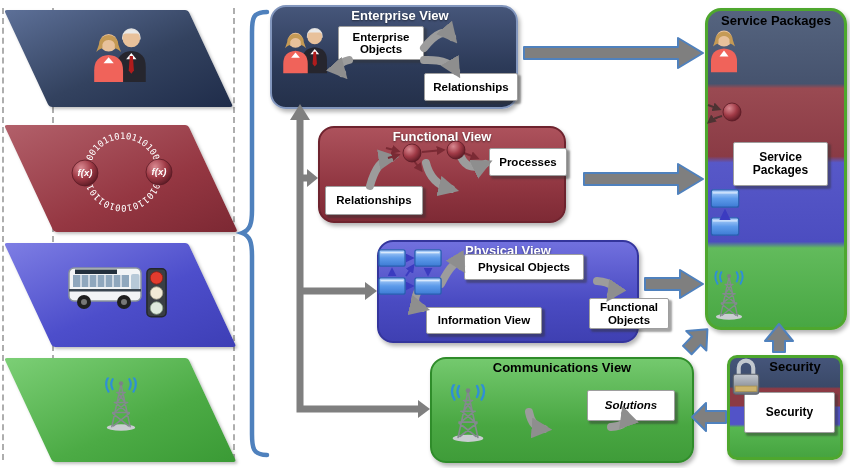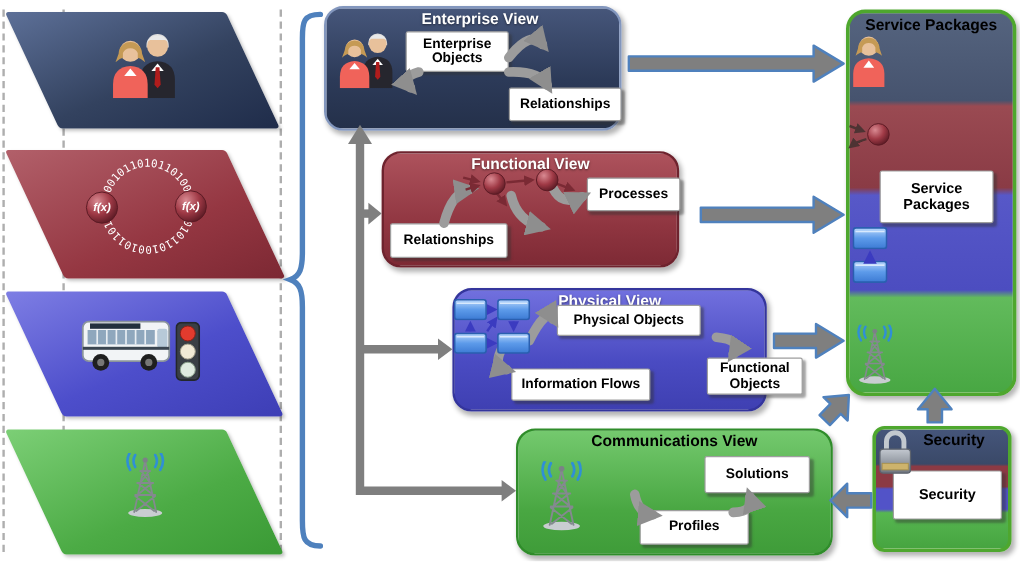--- a/index.html
+++ b/index.html
@@ -83,30 +83,29 @@
   <div class="box-label z20" style="left:424px;top:73px;width:94px;height:28px;">Relationships</div>
 
   <div class="view-box vb-fun z10" style="left:318px;top:126px;width:248px;height:97px;"></div>
   <div class="vtitle t-light z20" style="left:352px;top:129px;width:180px;">Functional View</div>
   <div class="box-label z20" style="left:325px;top:186px;width:98px;height:29px;">Relationships</div>
   <div class="box-label z20" style="left:489px;top:148px;width:78px;height:28px;">Processes</div>
 
   <div class="view-box vb-phy z10" style="left:377px;top:240px;width:262px;height:103px;"></div>
   <div class="vtitle t-light z20" style="left:418px;top:243px;width:180px;">Physical View</div>
   <div class="box-label z20" style="left:464px;top:254px;width:120px;height:26px;">Physical Objects</div>
-  <div class="box-label z20" style="left:426px;top:307px;width:116px;height:27px;">Information Flows</div>
+  <div class="box-label z20" style="left:426px;top:307px;width:116px;height:27px;">Information View</div>
   <div class="box-label z20" style="left:549px;top:298px;width:80px;height:31px;margin-left:40px;">Functional Objects</div>
 
   <div class="view-box vb-com z10" style="left:430px;top:357px;width:264px;height:106px;"></div>
   <div class="vtitle t-dark z20" style="left:472px;top:360px;width:180px;">Communications View</div>
   <svg class="icon" style="left:441px;top:383px;" width="54" height="62" viewBox="0 0 60 66">
       <use href="#sym-antenna"></use>
     </svg>
-  <div class="box-label z20" style="left:587px;top:380px;width:88px;height:31px;">Solutions</div>
-  <div class="box-label z20" style="left:533px;top:425px;width:91px;height:29px;">Profiles</div>
+  <div class="box-label z20" style="left:587px;top:390px;width:88px;height:31px;font-style:italic;">Solutions</div>
 
   <div class="sp-col z10"></div>
   <div class="vtitle t-dark z20" style="left:705px;top:13px;width:142px;">Service Packages</div>
   <svg class="icon" style="left:708px;top:28px;" width="32" height="45" viewBox="0 0 32 44">
       <use href="#sym-person"></use>
     </svg>
   <div class="box-label z20" style="left:733px;top:142px;width:95px;height:44px;font-size:12px;">Service Packages</div>
   <svg class="icon" style="left:710px;top:189px;" width="30" height="19" viewBox="0 0 34 22">
       <use href="#sym-bluebox"></use>
     </svg>

